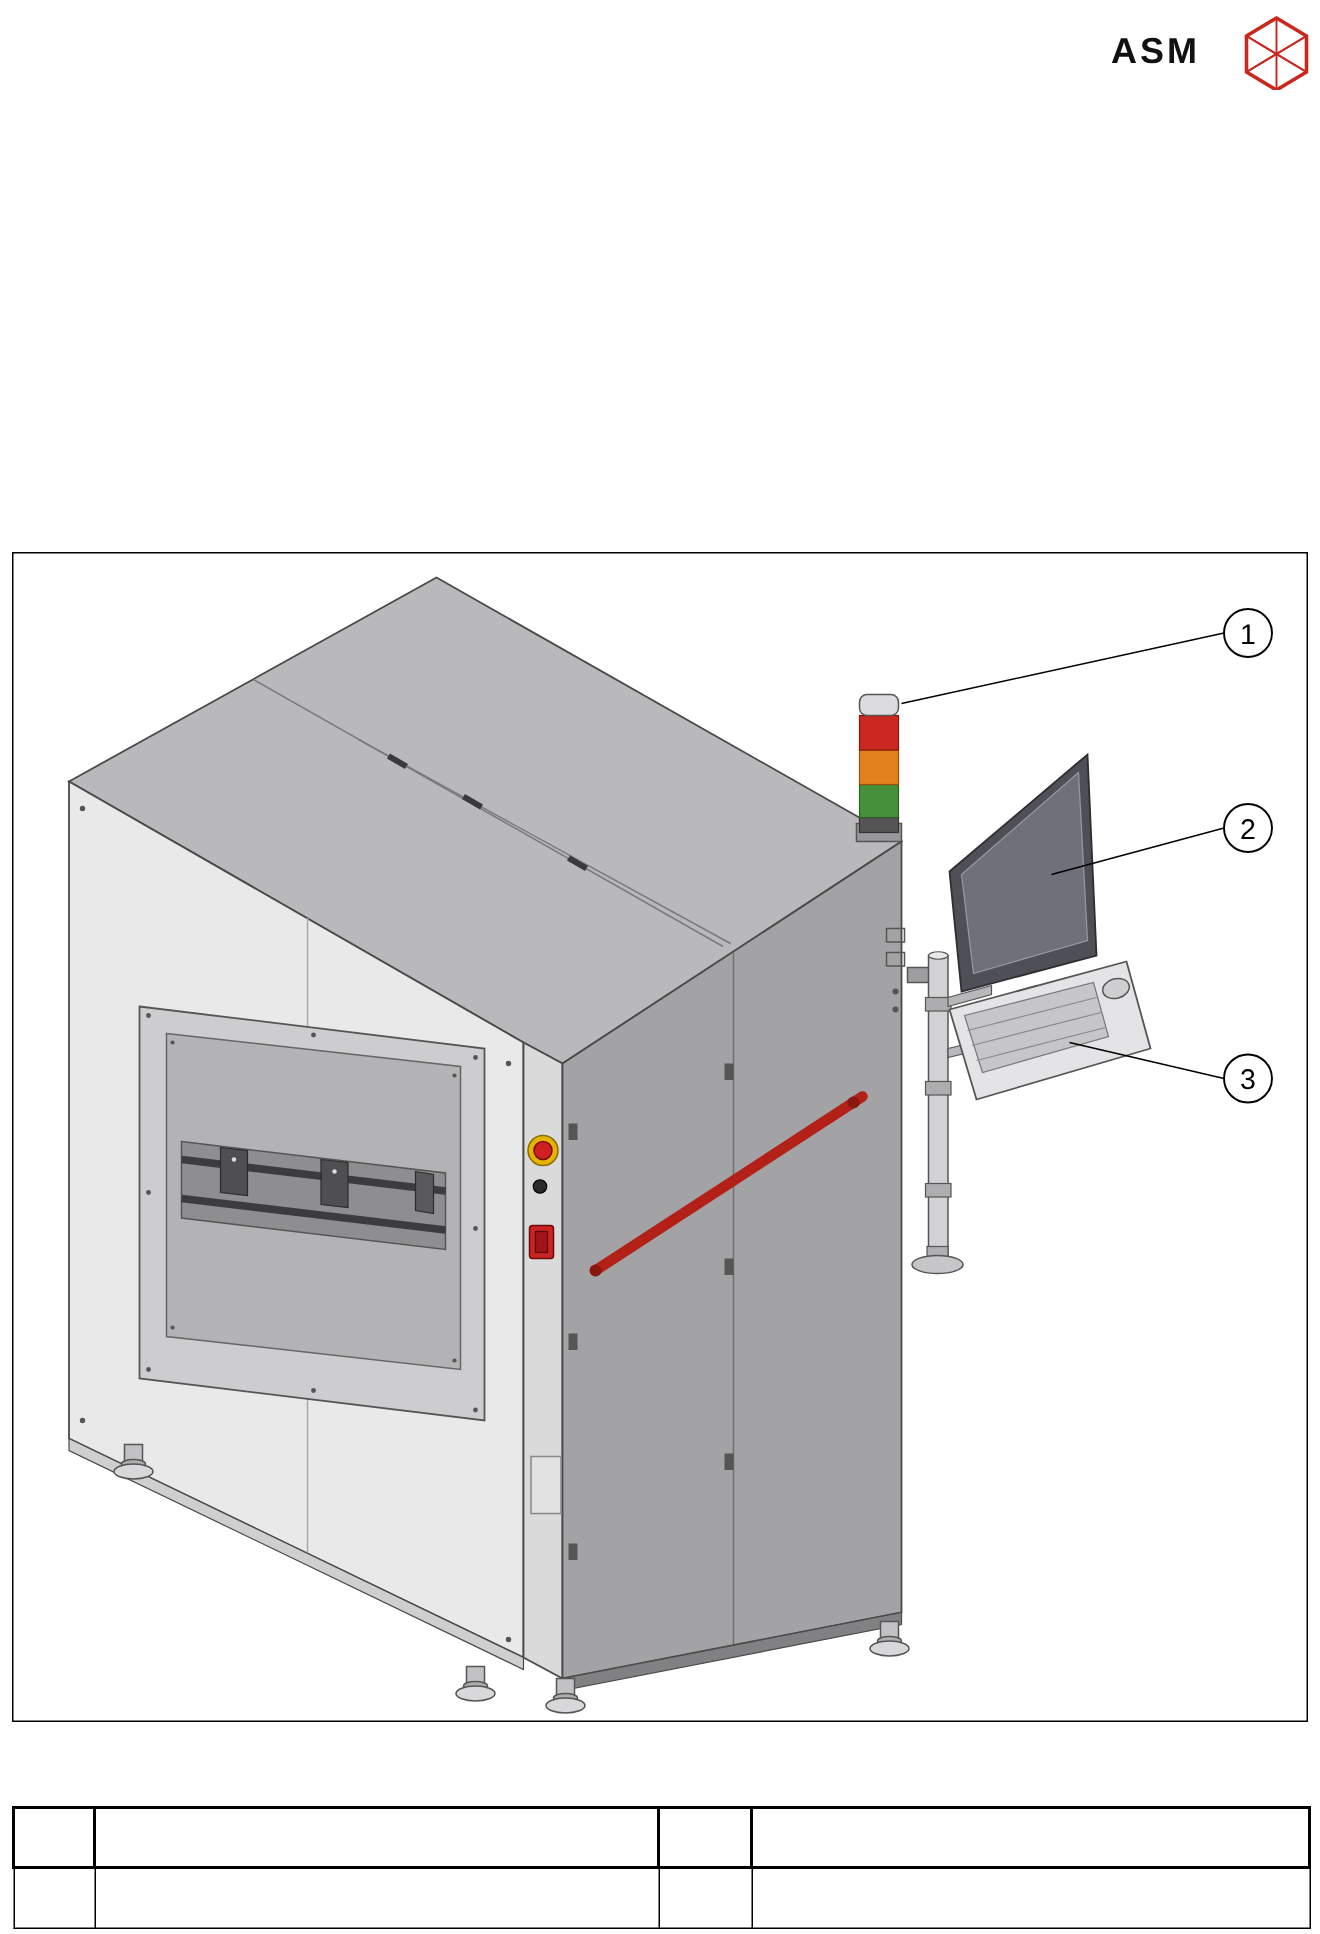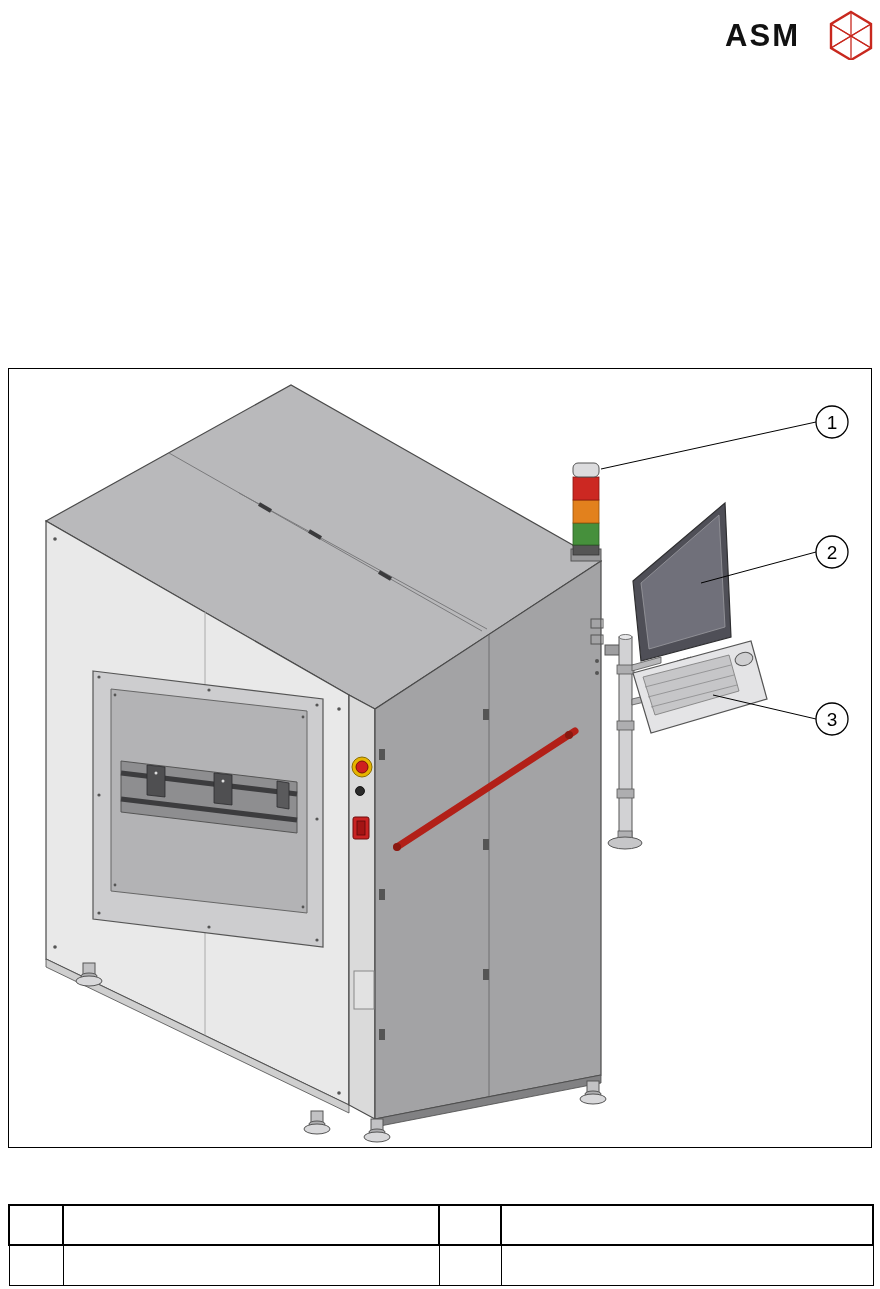--- a/index.html
+++ b/index.html
@@ -8,21 +8,21 @@
     width:880px; height:1289px; position:relative; overflow:hidden;
     font-family:"Liberation Sans", sans-serif;
   }
   .page { position:absolute; inset:0; background:#fff; }
 
   .header {
     position:absolute; top:10px; right:6px;
     display:flex; align-items:center; gap:28px;
   }
   .logo-text {
-    font-size:31px; font-weight:bold; color:#111; letter-spacing:2px;
+    font-size:24px; font-weight:bold; color:#111; letter-spacing:2px;
     line-height:1;
   }
   .logo-icon svg { display:block; }
 
   .figure-box {
     position:absolute; left:8px; top:368px; width:864px; height:780px;
     border:1px solid #000; background:#fff;
   }
   .figure-box svg { width:100%; height:100%; display:block; }
 

